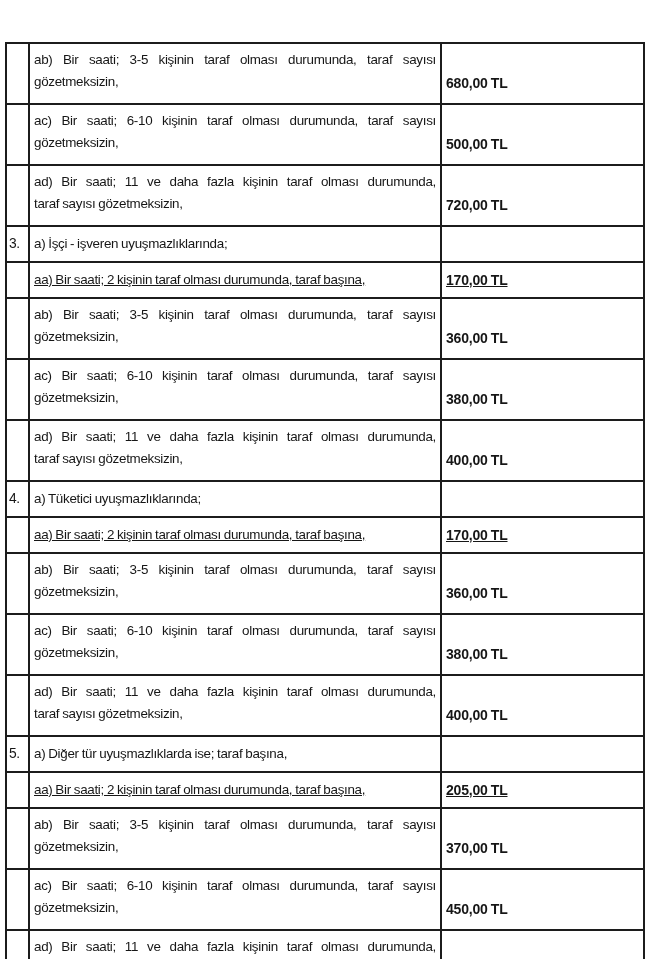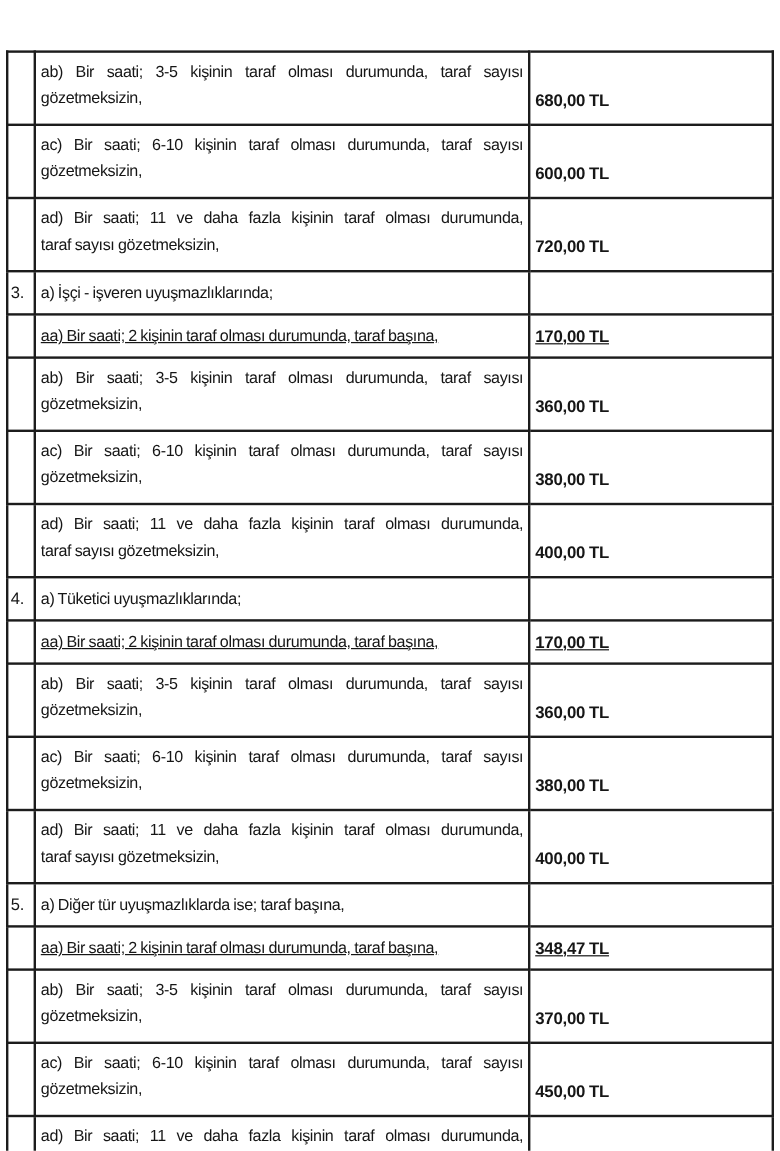--- a/index.html
+++ b/index.html
@@ -66,21 +66,21 @@
             <div class="line">gözetmeksizin,</div>
           </td>
           <td class="price"><span>680,00 TL</span></td>
         </tr>
         <tr class="tall">
           <td class="num"></td>
           <td class="desc">
             <div class="line jl">ac) Bir saati; 6-10 kişinin taraf olması durumunda, taraf sayısı</div>
             <div class="line">gözetmeksizin,</div>
           </td>
-          <td class="price"><span>600,00 TL</span></td>
+          <td class="price"><span>500,00 TL</span></td>
         </tr>
         <tr class="tall">
           <td class="num"></td>
           <td class="desc">
             <div class="line jl">ad) Bir saati; 11 ve daha fazla kişinin taraf olması durumunda,</div>
             <div class="line">taraf sayısı gözetmeksizin,</div>
           </td>
           <td class="price"><span>720,00 TL</span></td>
         </tr>
         <tr class="section">
@@ -164,21 +164,21 @@
           <td class="desc">
             <div class="line">a) Diğer tür uyuşmazlıklarda ise; taraf başına,</div>
           </td>
           <td class="price"></td>
         </tr>
         <tr class="single">
           <td class="num"></td>
           <td class="desc">
             <div class="line">aa) Bir saati; 2 kişinin taraf olması durumunda, taraf başına,</div>
           </td>
-          <td class="price"><span>348,47 TL</span></td>
+          <td class="price"><span>205,00 TL</span></td>
         </tr>
         <tr class="tall">
           <td class="num"></td>
           <td class="desc">
             <div class="line jl">ab) Bir saati; 3-5 kişinin taraf olması durumunda, taraf sayısı</div>
             <div class="line">gözetmeksizin,</div>
           </td>
           <td class="price"><span>370,00 TL</span></td>
         </tr>
         <tr class="tall">

